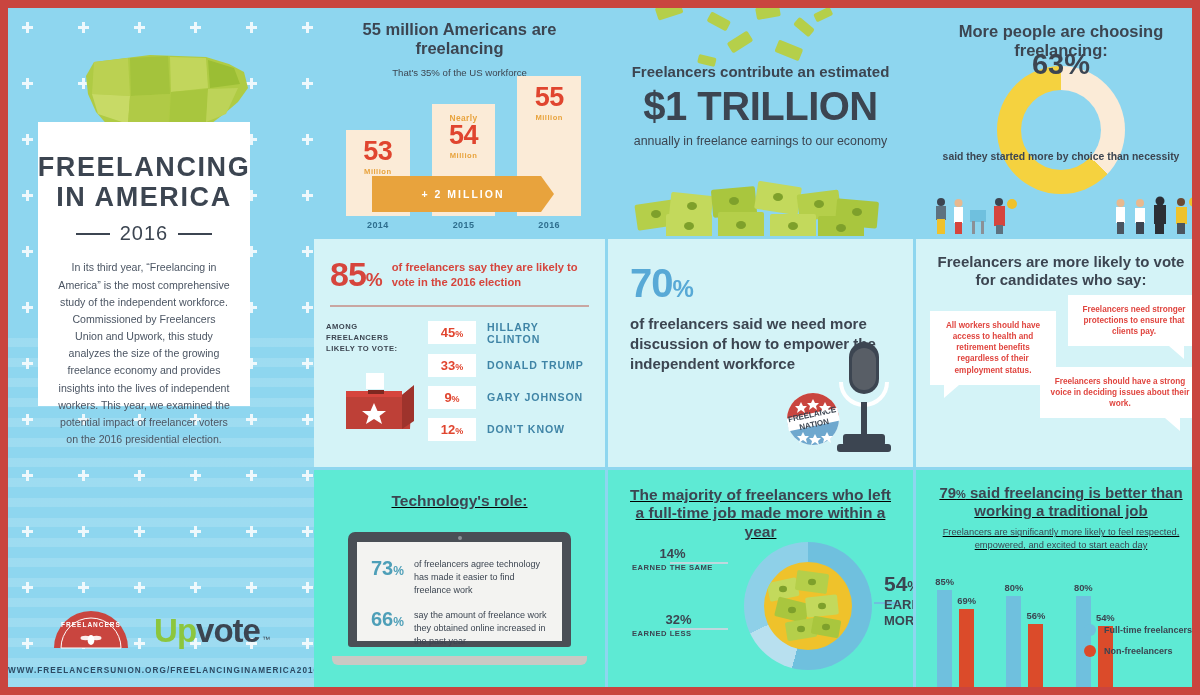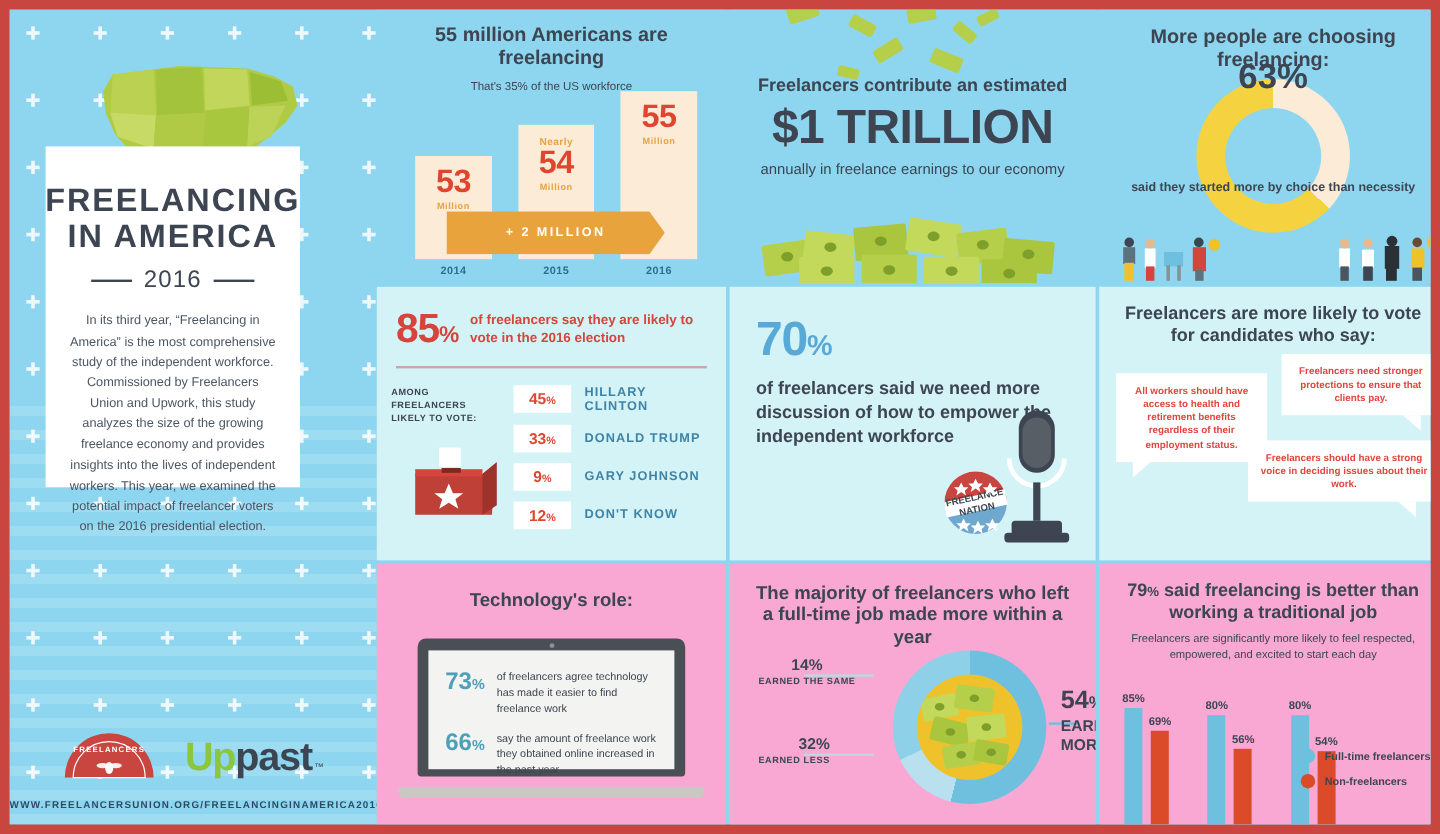--- a/index.html
+++ b/index.html
@@ -62,21 +62,21 @@
     color:#2E4A63;font-size:8.2px;font-weight:bold;letter-spacing:1.05px;}
 
   
   .grid{flex:1;display:grid;
     grid-template-columns:291px 305px 290px;
     grid-template-rows:228px 228px 1fr;
     gap:3px;background:#8ED6EF;}
   .cell{position:relative;overflow:hidden;box-sizing:border-box;}
   .bg-cyan{background:#8ED6EF;}
   .bg-lightcyan{background:#D4F3F7;}
-  .bg-yellow{background:#f9a8d4;}
+  .bg-yellow{background:#5eead4;text-decoration:underline;}
 
   .h2{color:#3C4551;font-weight:bold;text-align:center;line-height:1.18;}
 
   
   .c1 .h2{font-size:16.5px;margin:12px 16px 0;}
   .c1 .sub{color:#3C4551;font-size:9.6px;text-align:center;margin-top:8px;}
   .bars{position:absolute;left:32px;right:24px;bottom:0;height:148px;display:flex;align-items:flex-end;gap:22px;}
   .barwrap{position:relative;flex:1;display:flex;flex-direction:column;align-items:center;}
   .bar{width:100%;background:#FBEBD7;display:flex;flex-direction:column;align-items:center;justify-content:flex-start;box-sizing:border-box;padding-top:9px;}
   .bar.b1{height:86px;}
@@ -310,21 +310,21 @@
           <path d="M39,2 A37,37 0 0 1 76,39 L2,39 A37,37 0 0 1 39,2 Z" fill="#C9453F"></path>
           <path d="M39,9 A30,30 0 0 1 69,39 L9,39 A30,30 0 0 1 39,9 Z" fill="none" stroke="#FFF" stroke-width="1"></path>
           <text x="39" y="18" font-family="Liberation Sans, sans-serif" font-size="6.5" font-weight="bold" fill="#FFF" text-anchor="middle" letter-spacing="1">FREELANCERS</text>
           <ellipse cx="39" cy="31" rx="3.4" ry="5" fill="#FFF"></ellipse>
           <ellipse cx="33.5" cy="29" rx="5" ry="2.2" fill="#FFF" opacity=".9"></ellipse>
           <ellipse cx="44.5" cy="29" rx="5" ry="2.2" fill="#FFF" opacity=".9"></ellipse>
         </svg>
       </div>
       <div class="upwork">
         <span class="up">Up</span>
-            <span class="work">past</span>
+            <span class="work">vote</span>
             <span class="tm">™</span>
       </div>
     </div>
 
     <div class="urlbar">WWW.FREELANCERSUNION.ORG/FREELANCINGINAMERICA2016</div>
   </div>
 
   <div class="grid">
 
     <div class="cell bg-cyan c1">

